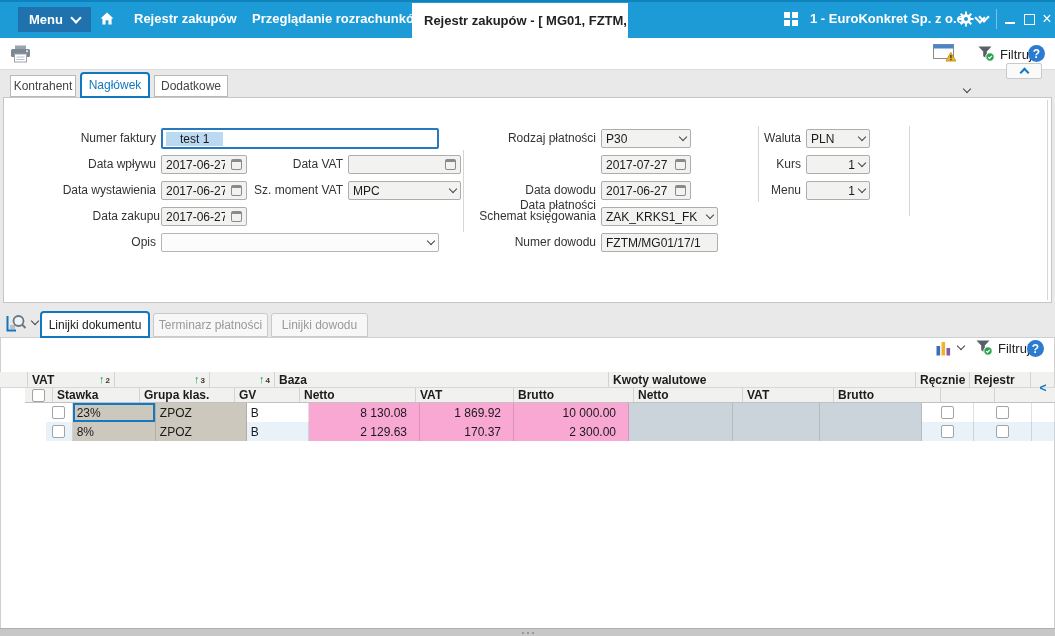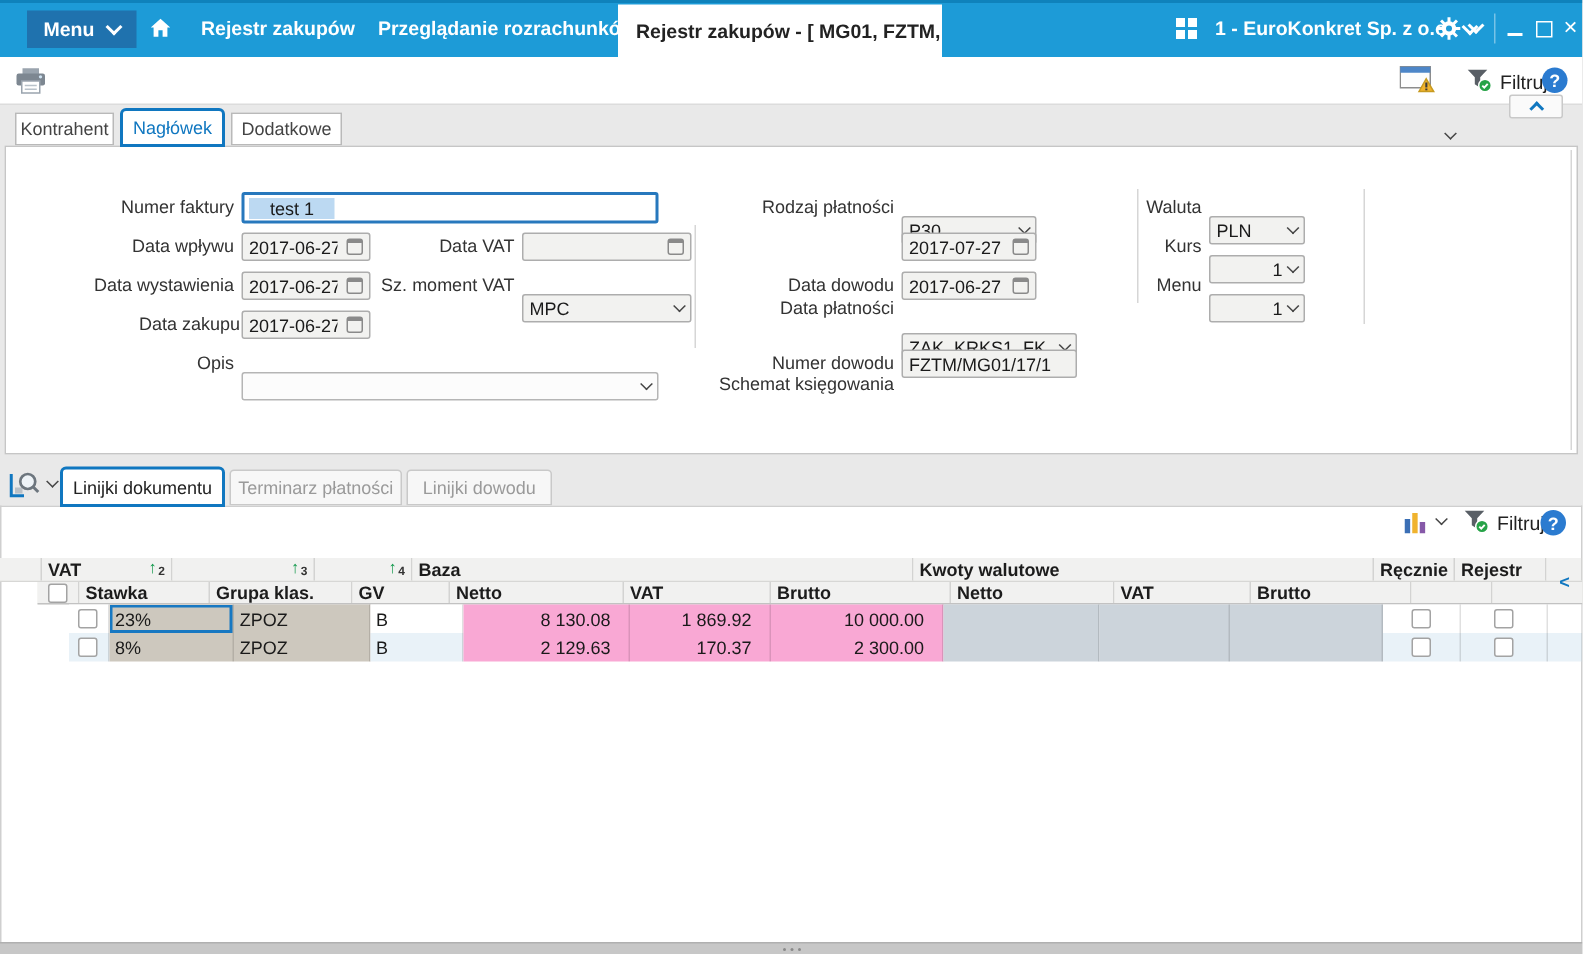--- a/index.html
+++ b/index.html
@@ -50,21 +50,21 @@
   .tab.active-dark{border:2px solid #1077c0;border-radius:4px 4px 0 0;color:#222;z-index:3;background:#fff;}
 
   
   .form-panel{position:absolute;left:3px;top:97px;width:1049px;height:206px;background:#fff;
     border:1px solid #c6c6c6;box-sizing:border-box;}
   .flabel{position:absolute;height:19px;line-height:19px;text-align:right;color:#333;white-space:nowrap;}
   .fbox{position:absolute;height:19px;box-sizing:border-box;background:#f2f2f0;border:1px solid #adadad;
     border-radius:2px;display:flex;align-items:center;padding:0 4px;cursor:text;}
   .fbox .val{flex:1;white-space:nowrap;overflow:hidden;}
   .fbox .val.right{text-align:right;margin-right:4px;}
-  .fbox.select{cursor:pointer;margin-top:15px;}
+  .fbox.select{cursor:pointer;}
   .fbox.white{background:#fcfcfc;border-color:#b5b5b5;}
   .focus-input{position:absolute;height:21px;box-sizing:border-box;background:#fff;border:2px solid #2778bd;
     border-radius:2px;display:flex;align-items:center;padding:0 3px;cursor:text;}
   .selection{background:#bcd9f2;padding:0 14px;}
   .cal-icon{width:11px;height:11px;box-sizing:border-box;border:1px solid #8a8a8a;border-top:3px solid #8a8a8a;
     border-radius:2px;margin-left:6px;flex:none;}
   .vsep{position:absolute;width:1px;background:#d6d6d6;}
 
   
   .trow{display:flex;width:1055px;box-sizing:border-box;}
@@ -254,21 +254,21 @@
       <span class="val">2017-07-27</span>
       <span class="cal-icon"></span>
     </div>
 
     <div class="flabel" style="left:420px;top:83px;width:172px;">Data dowodu</div>
     <div class="fbox" style="left:597px;top:83px;width:90px;">
       <span class="val">2017-06-27</span>
       <span class="cal-icon"></span>
     </div>
 
-    <div class="flabel" style="left:420px;top:109px;width:172px;margin-top:40px;">Schemat księgowania</div>
+    <div class="flabel" style="left:420px;top:109px;width:172px;">Schemat księgowania</div>
     <div class="fbox select" style="left:597px;top:109px;width:117px;">
       <span class="val">ZAK_KRKS1_FK</span>
       <span class="chev dark"></span>
     </div>
 
     <div class="flabel" style="left:420px;top:135px;width:172px;">Numer dowodu</div>
     <div class="fbox" style="left:597px;top:135px;width:117px;">
       <span class="val">FZTM/MG01/17/1</span>
     </div>
 

